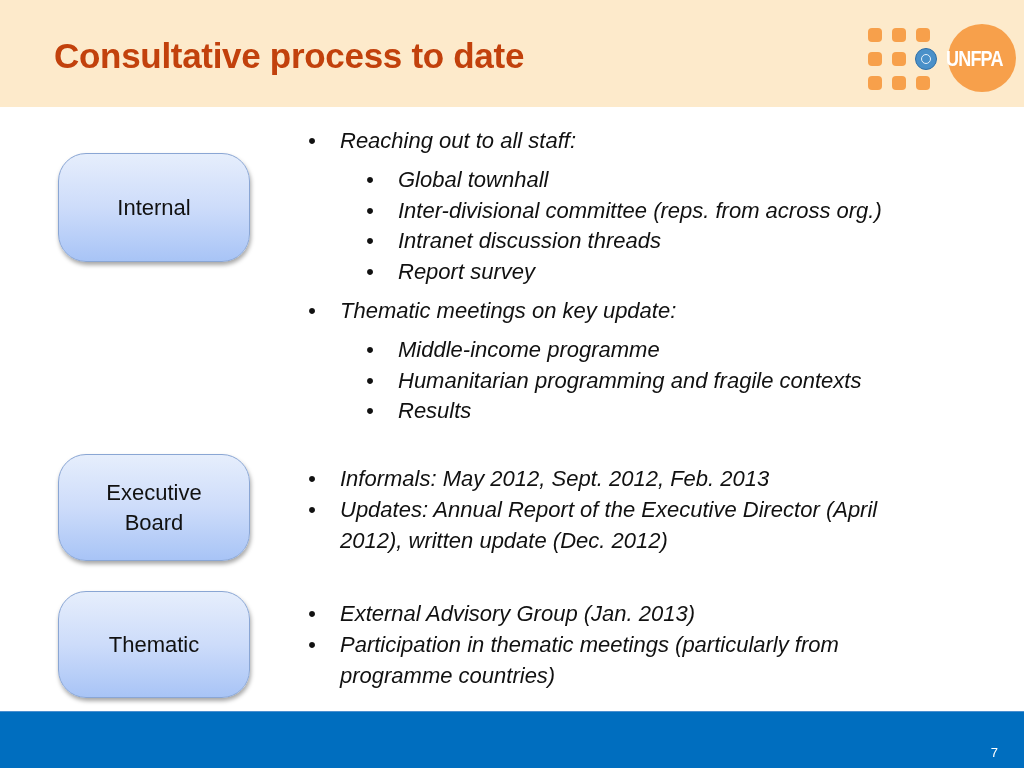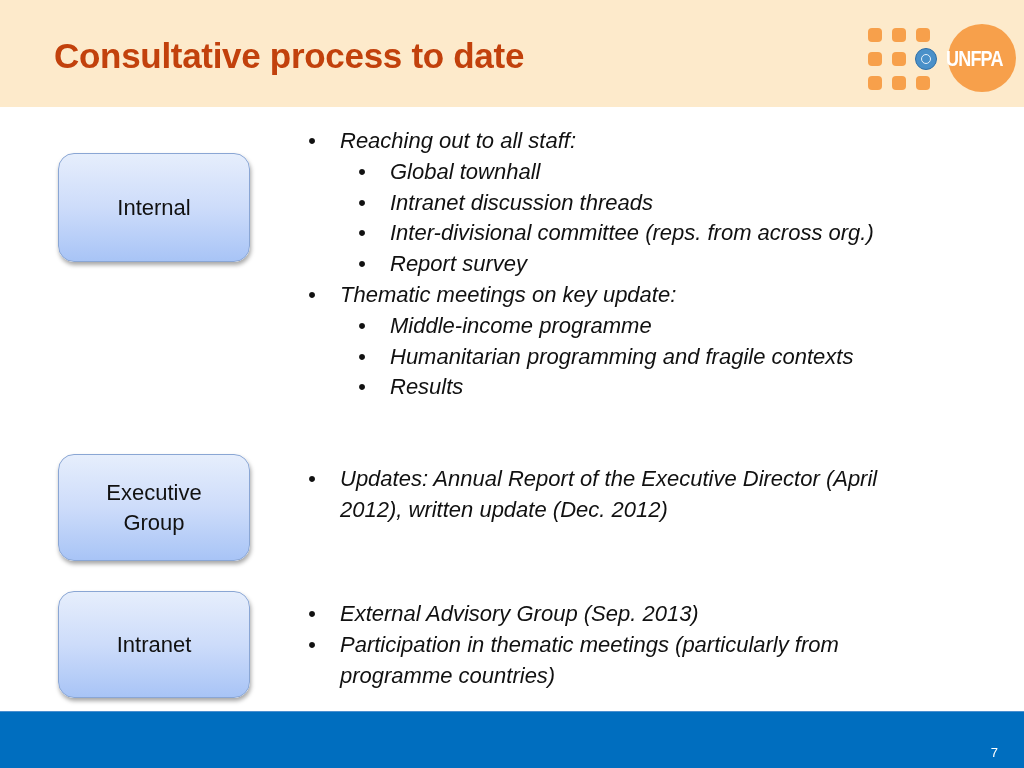--- a/index.html
+++ b/index.html
@@ -4,31 +4,31 @@
 <style>
   html, body { margin: 0; padding: 0; }
   body { width: 1024px; height: 768px; position: relative; overflow: hidden; background: #ffffff; font-family: "Liberation Sans", sans-serif; }
   .header { position: absolute; left: 0; top: 0; width: 1024px; height: 107px; background: #fdeacb; }
   .title { position: absolute; left: 54px; top: 36px; font-size: 35px; font-weight: bold; color: #c2410c; letter-spacing: -0.3px; }
   .dot { position: absolute; width: 14px; height: 14px; background: #f7a04b; border-radius: 4px; }
   .un-emblem { position: absolute; left: 915px; top: 48px; width: 20px; height: 20px; border-radius: 50%; background: #4a90c9; border: 1px solid #2f6fa7; }
   .un-emblem:after { content: ""; position: absolute; left: 5px; top: 5px; width: 10px; height: 10px; border-radius: 50%; border: 1px solid #e6f0fa; box-sizing: border-box; }
   .unfpa-circle { position: absolute; left: 948px; top: 24px; width: 68px; height: 68px; border-radius: 50%; background: #f7a04b; }
   .unfpa-text { position: absolute; left: 946px; top: 46px; font-size: 22px; font-weight: bold; color: #fff; letter-spacing: -1px; transform: scaleX(0.82); transform-origin: left; }
-  .box { position: absolute; left: 58px; width: 190px; border-radius: 16px; border: 1px solid #8aa6d4;
+  .box { position: absolute; left: 58px; width: 190px; border-radius: 28px; border: 1px solid #8aa6d4;
          background: linear-gradient(to bottom, #e6eefc 0%, #cddcfa 50%, #a8c4f6 100%);
          box-shadow: 1px 3px 4px rgba(0,0,0,0.35); display: flex; align-items: center; justify-content: center;
          text-align: center; font-size: 22px; color: #111; line-height: 30px; }
   .b1 { top: 153px; height: 107px; }
   .b2 { top: 454px; height: 105px; }
   .b3 { top: 591px; height: 105px; }
   .list { position: absolute; left: 308px; margin: 0; padding: 0; list-style: none; font-size: 22px; color: #111; line-height: 30.8px; font-style: italic; }
   .list li { position: relative; padding-left: 32px; }
   .list li:before { content: "•"; position: absolute; left: 0; top: 0; }
-  .list ul { list-style: none; margin: 0; padding: 0 0 0 18px; }
+  .list ul { list-style: none; margin: 8px; padding: 0 0 0 18px; }
   .l1 { top: 126px; }
   .l2 { top: 464px; width: 620px; }
   .l3 { top: 599px; width: 640px; }
   .footer { position: absolute; left: 0; top: 711px; width: 1024px; height: 57px; background: #006ebf; border-top: 1px solid #4a8fcf; }
   .pagenum { position: absolute; right: 26px; top: 745px; font-size: 13px; color: #ffffff; }
 </style>
 </head>
 <body>
 
 <div class="header"></div>
@@ -45,47 +45,48 @@
   <div class="dot" style="left:916px;top:76px"></div>
   <div class="un-emblem"></div>
   <div class="unfpa-circle"></div>
   <div class="unfpa-text">UNFPA</div>
 </div>
 
 <div class="box b1">
   <span>Internal</span>
 </div>
 <div class="box b2">
-  <span><span>Executive</span><br><span>Group</span></span>
+  <span><span>Executive</span><br><span>Board</span></span>
 </div>
 <div class="box b3">
-  <span>Intranet</span>
+  <span>Thematic</span>
 </div>
 
 <ul class="list l1">
   <li><span>Reaching out to all staff:</span>
     <ul>
       <li>Global townhall</li>
+      <li>Inter-divisional committee (reps. from across org.)</li>
       <li>Intranet discussion threads</li>
-      <li>Inter-divisional committee (reps. from across org.)</li>
       <li>Report survey</li>
     </ul>
   </li>
   <li><span>Thematic meetings on key update:</span>
     <ul>
       <li>Middle-income programme</li>
       <li>Humanitarian programming and fragile contexts</li>
       <li>Results</li>
     </ul>
   </li>
 </ul>
 
 <ul class="list l2">
+  <li>Informals: May 2012, Sept. 2012, Feb. 2013</li>
   <li>Updates: Annual Report of the Executive Director (April 2012), written update (Dec. 2012)</li>
 </ul>
 
 <ul class="list l3">
-  <li>External Advisory Group (Sep. 2013)</li>
+  <li>External Advisory Group (Jan. 2013)</li>
   <li>Participation in thematic meetings (particularly from programme countries)</li>
 </ul>
 
 <div class="footer"></div>
 <div class="pagenum">7</div>
 
 </body></html>

